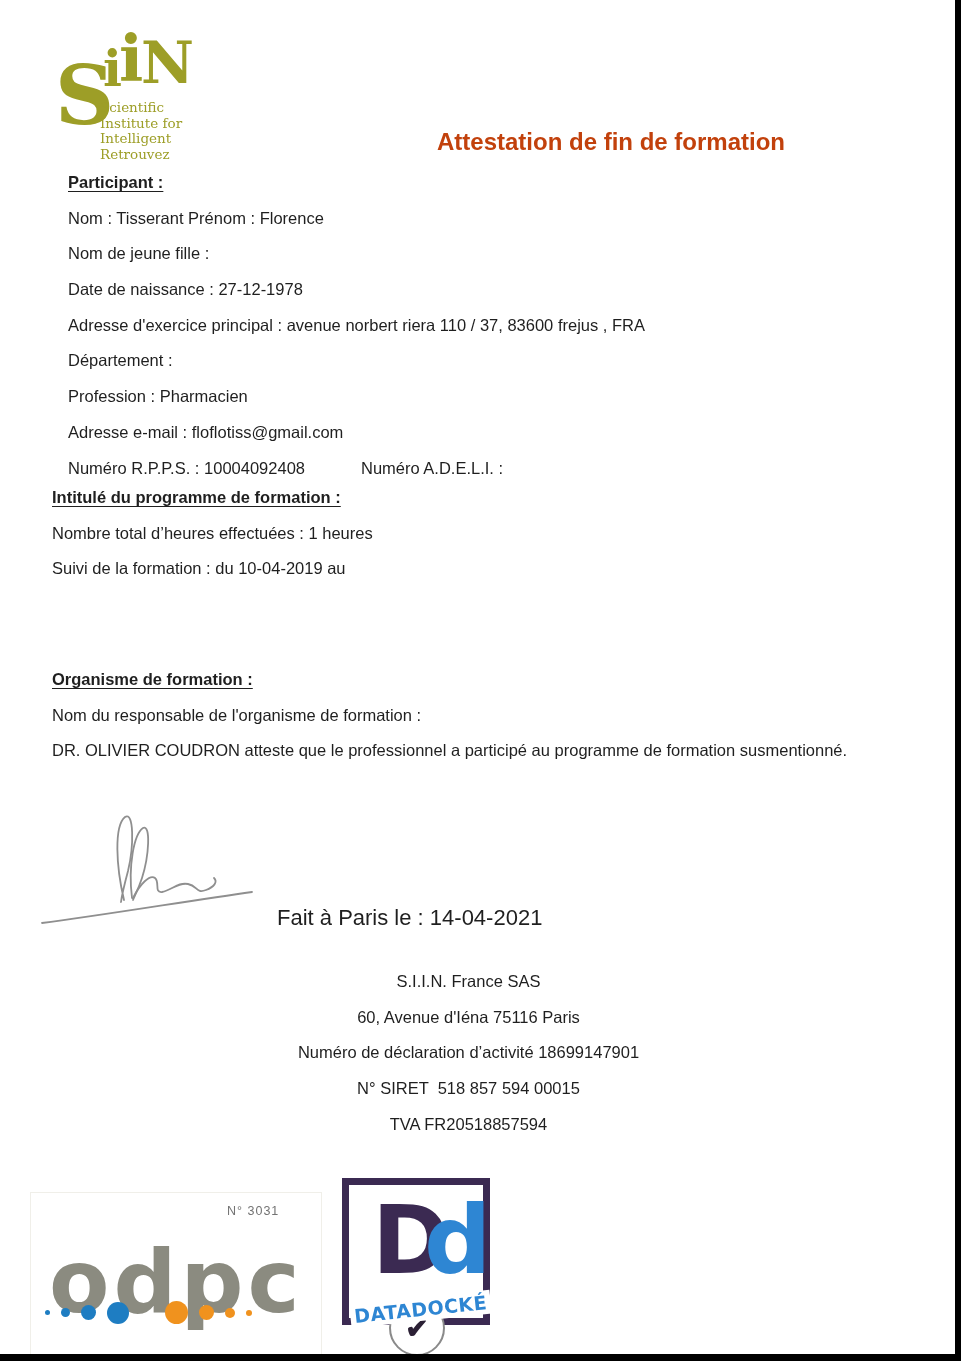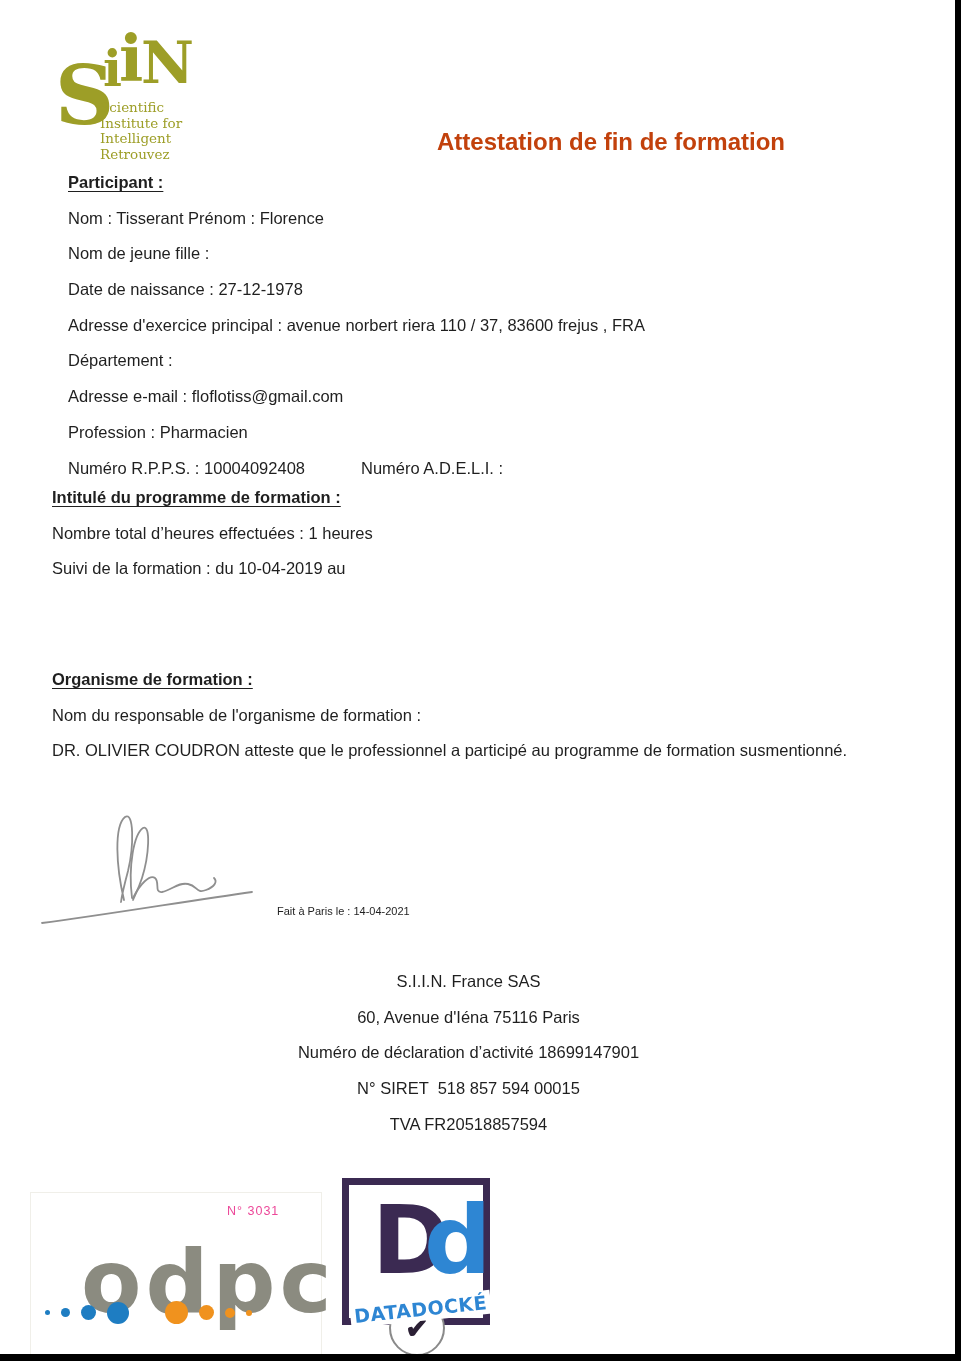--- a/index.html
+++ b/index.html
@@ -29,27 +29,27 @@
   .doc-title{position:absolute; left:437px; top:128px; font-size:24px; font-weight:bold; color:#c2410c;}
   
   .blk{position:absolute; left:52px; right:70px;}
   .blk-participant{top:174px;margin-left:16px;}
   .blk-programme{top:489px;}
   .blk-organisme{top:671px;}
   .blk-company{top:973px;text-align:center;}
   .adeli{margin-left:56px;}
   
   .sig{position:absolute; left:28px; top:806px;}
-  .fait{position:absolute; left:277px; top:905px; font-size:11px;}
+  .fait{position:absolute; left:277px; top:905px; font-size:22px;}
   
   .odpc{position:absolute; left:30px; top:1192px; width:290px; height:166px;
         border:1px solid #f0efe9; background:#fff;}
-  .odpc-number{position:absolute; left:196px; top:11px; font-size:12.5px; color:#ec4899; letter-spacing:1px;}
+  .odpc-number{position:absolute; left:196px; top:11px; font-size:12.5px; color:#737373; letter-spacing:1px;}
   .odpc-word{position:absolute; left:18px; top:45px; font-size:88px; line-height:1; font-weight:bold;
-             color:var(--odpc-gray); letter-spacing:4px; font-family:"DejaVu Sans",sans-serif;margin-left:32px;}
+             color:var(--odpc-gray); letter-spacing:4px; font-family:"DejaVu Sans",sans-serif;}
   .odpc-dots{position:absolute; left:14px; top:108px; display:flex; align-items:center; gap:11px; z-index:0;}
   .dot{border-radius:50%;}
   .dot.b{background:var(--odpc-blue);} .dot.o{background:var(--odpc-orange);}
   .dot.s5{width:5px;height:5px;} .dot.s9{width:9px;height:9px;} .dot.s15{width:15px;height:15px;}
   .dot.s22{width:22px;height:22px;} .dot.s23{width:23px;height:23px;} .dot.s10{width:10px;height:10px;}
   .dot.s6{width:6px;height:6px;} .dot.gap{width:14px;height:1px;background:transparent;}
   .odpc-fine{position:absolute; left:26px; top:134px; font-size:10.5px; font-style:italic;
              color:var(--odpc-fine); line-height:13px; white-space:nowrap;}
   .odpc-fine a{color:var(--link-blue); text-decoration:underline; cursor:pointer;}
   
@@ -88,22 +88,22 @@
 
   <div class="doc-title">Attestation de fin de formation</div>
 
   <div class="blk blk-participant">
     <p class="sec-heading">Participant :</p>
     <p>Nom : Tisserant Prénom : Florence</p>
     <p>Nom de jeune fille :</p>
     <p>Date de naissance : 27-12-1978</p>
     <p>Adresse d'exercice principal : avenue norbert riera 110 / 37, 83600 frejus , FRA</p>
     <p>Département :</p>
+    <p>Profession : Pharmacien</p>
     <p>Adresse e-mail : floflotiss@gmail.com</p>
-    <p>Profession : Pharmacien</p>
     <p><span>Numéro R.P.P.S. : 10004092408</span><span class="adeli">Numéro A.D.E.L.I. :</span></p>
   </div>
 
   <div class="blk blk-programme">
     <p class="sec-heading">Intitulé du programme de formation :</p>
     <p>Nombre total d’heures effectuées : 1 heures</p>
     <p>Suivi de la formation : du 10-04-2019 au</p>
   </div>
 
   <div class="blk blk-organisme">

